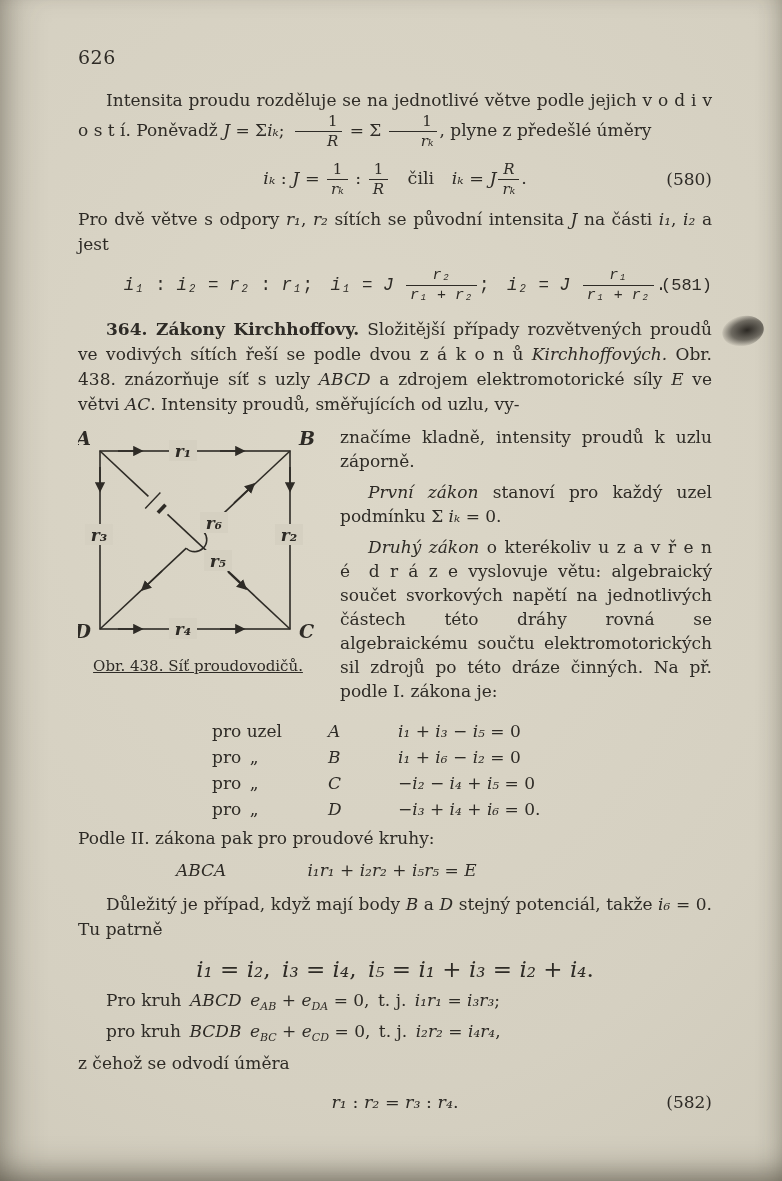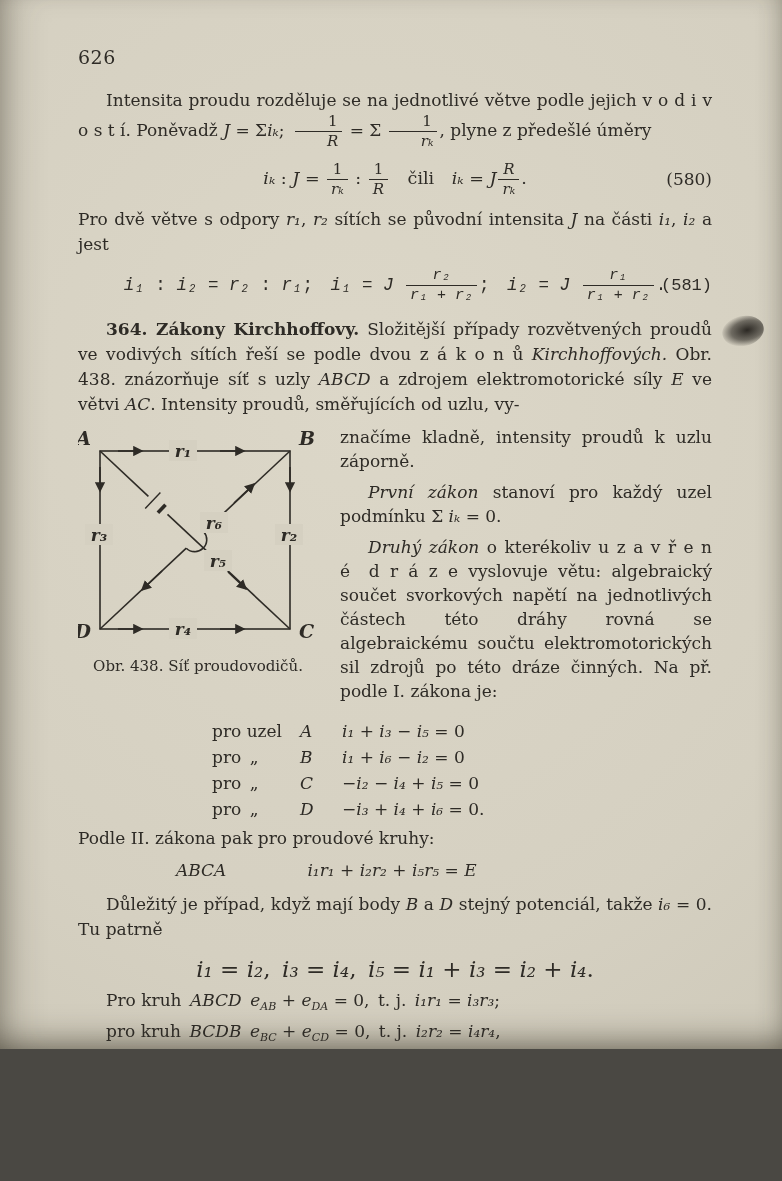--- a/index.html
+++ b/index.html
@@ -1,19 +1,19 @@
 <!DOCTYPE html>
 <html><head>
 <meta charset="utf-8">
 <style>
   * { margin:0; padding:0; box-sizing:border-box; }
   html,body { background:#4a4843; }
   body { font-family:"DejaVu Serif","Liberation Serif",serif; }
   .page {
-    position:relative; width:782px; height:1049px; margin:0 auto;
+    position:relative; width:782px; height:1181px; margin:0 auto;
     color:#2e2b26;
     background: radial-gradient(120% 100% at 45% 38%, #dcd7c8 0%, #d5d0c1 55%, #c8c3b3 100%);
     box-shadow: inset 0 -22px 32px -16px rgba(45,40,28,.55),
                 inset 30px 0 42px -28px rgba(45,40,28,.42),
                 inset -18px 0 30px -22px rgba(45,40,28,.32);
     overflow:hidden;
   }
   .content { position:absolute; left:78px; top:46px; width:634px; }
   .pagenum { font-size:19px; margin-bottom:20px; letter-spacing:.5px; }
   p.body { font-size:17px; line-height:25px; text-align:justify; }
@@ -26,27 +26,27 @@
   .fd { display:block; padding:2px 4px 0; font-size:15px; }
   .eqrow { position:relative; text-align:center; font-size:17.5px; }
   .eqrow .eq { white-space:pre-wrap; }
   .eqnum { position:absolute; right:0; top:50%; transform:translateY(-50%); font-size:17px; }
   .eq580 { margin:12px 0 10px; }
   .eq581 { margin:10px 0 14px;font-family:Liberation Mono, monospace; }
   .sec { margin-top:10px; }
   .figrow { display:flex; margin-top:8px; }
   .figcol { flex:0 0 252px; }
   .figcol svg { display:block; }
-  .caption { font-size:15px; text-align:center; width:240px; margin-top:2px; }
+  .caption { font-size:15px; text-align:center; width:240px; margin-top:2px;text-decoration:underline; }
   .textcol { flex:1; padding-left:10px; }
   .textcol p { font-size:17px; line-height:24px; text-align:justify; margin-bottom:7px; }
   svg text { font-family:"DejaVu Serif","Liberation Serif",serif; font-style:italic; font-weight:bold; font-size:17px; fill:#2e2b26; }
   svg text.corner { font-size:19px; }
   .nodes { margin:8px 0 4px 134px; font-size:17px; line-height:26px; }
-  .noderow { display:flex; }
+  .noderow { display:flex;gap:28px; }
   .nc1 { width:88px; }
   .nc2 { width:42px; font-style:italic; }
   .podle { margin:4px 0 6px; }
   .loops { margin:2px 0 8px 98px; font-size:17px; line-height:27px; }
   .lc1 { display:inline-block; width:126px; font-style:italic; }
   .eqi { margin:14px 0 6px; font-size:23px; }
   .kruh { line-height:27px; }
   .eq582 { margin-top:16px; }
   .smudge { position:absolute; right:18px; top:316px; width:42px; height:30px;
     background: radial-gradient(ellipse at 60% 50%, rgba(25,22,18,.9) 0%, rgba(25,22,18,.55) 45%, rgba(25,22,18,0) 75%);

